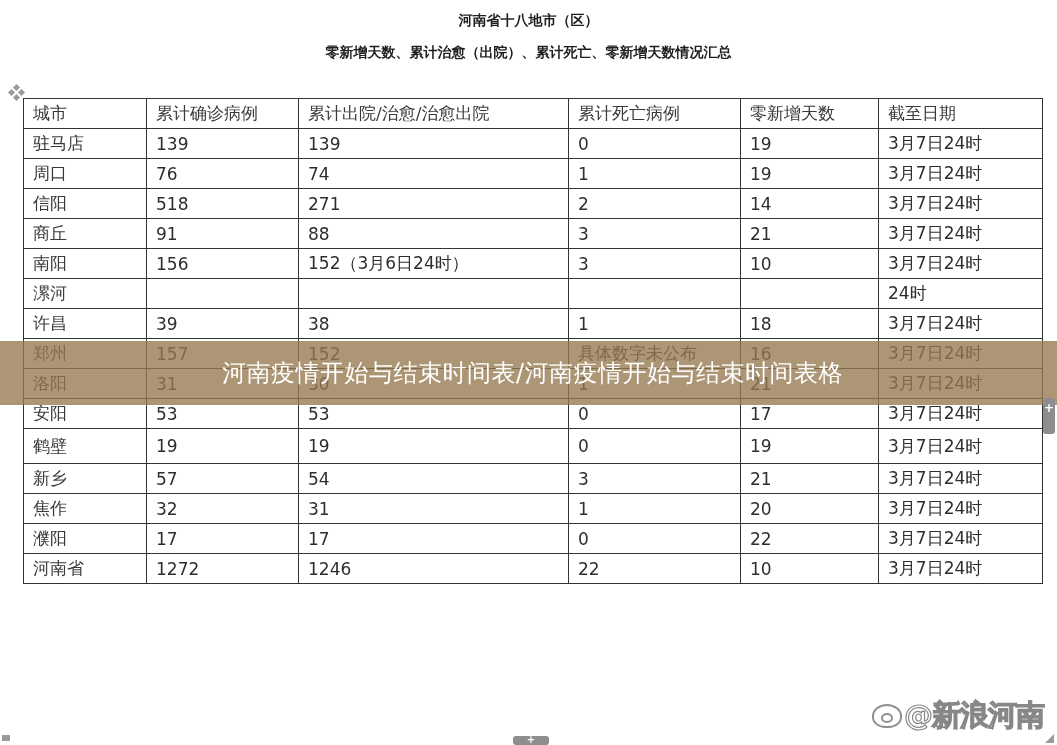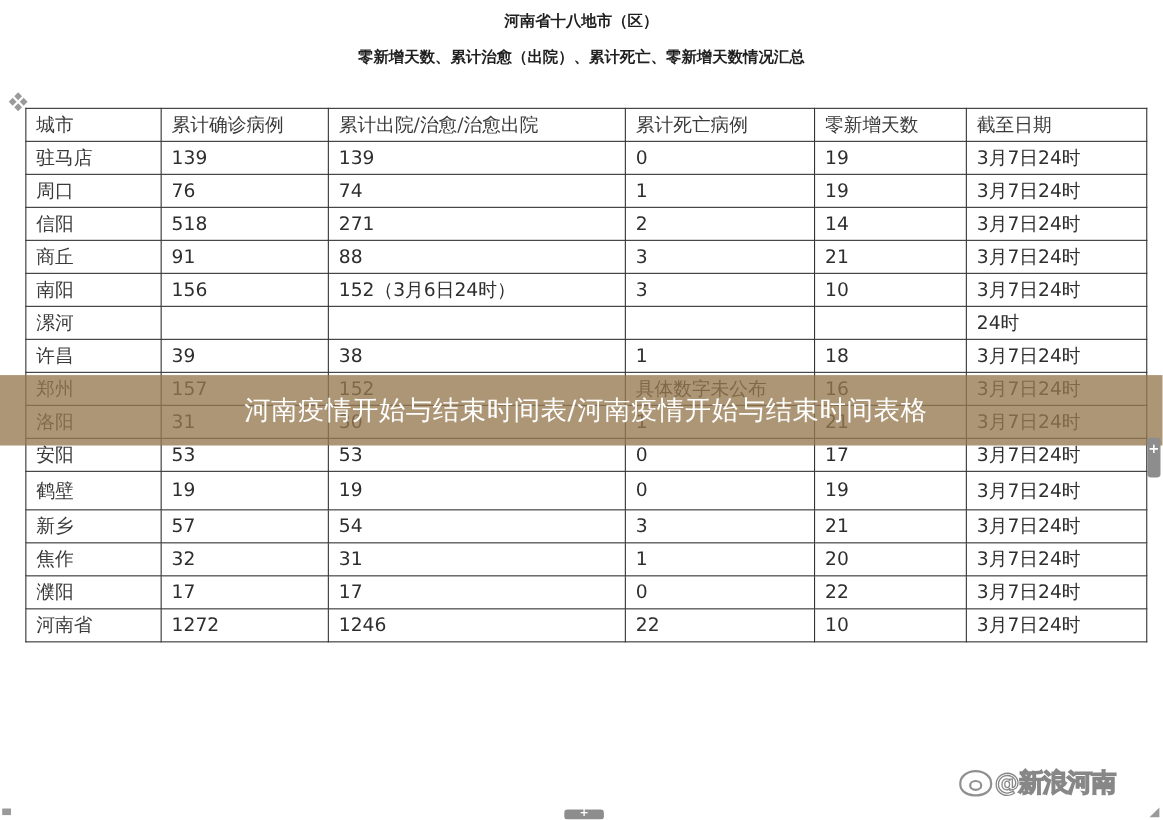--- a/index.html
+++ b/index.html
@@ -178,21 +178,21 @@
       position: absolute;
       left: 7px;
       top: 7px;
       width: 8px;
       height: 6px;
       border: 2px solid #666;
       border-radius: 50%;
     }
     .watermark-text {
       font-family: "DejaVu Sans", sans-serif;
-      font-size: 23px;
+      font-size: 29px;
       color: #ffffff;
       -webkit-text-stroke: 1.2px #5a5a5a;
       font-weight: bold;
       letter-spacing: -1px;
     }
   </style>
 </head>
 <body>
 
 <div class="title-block">

